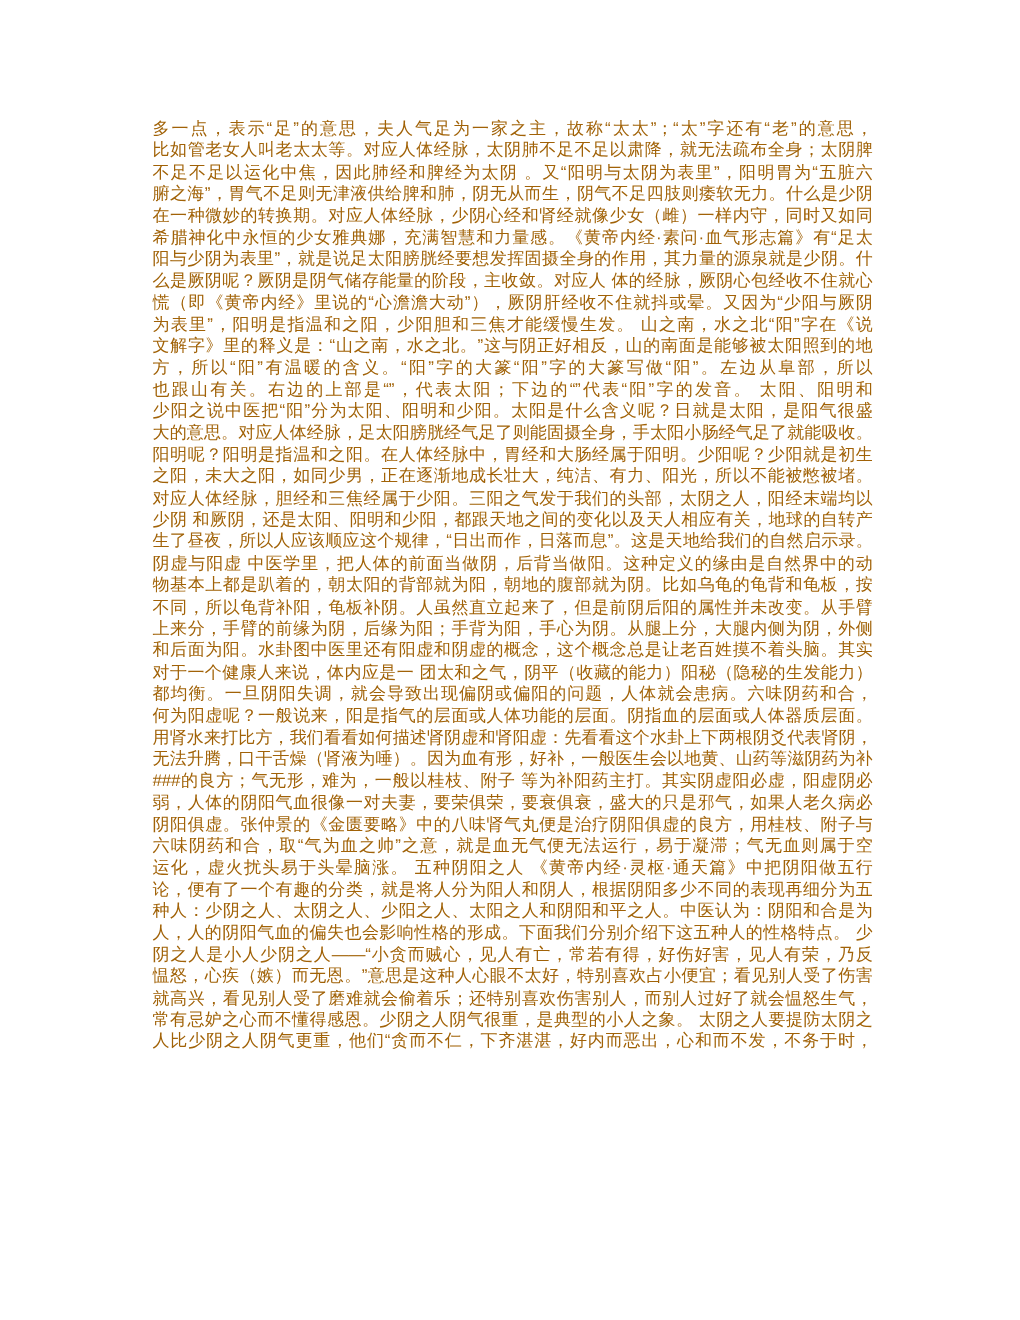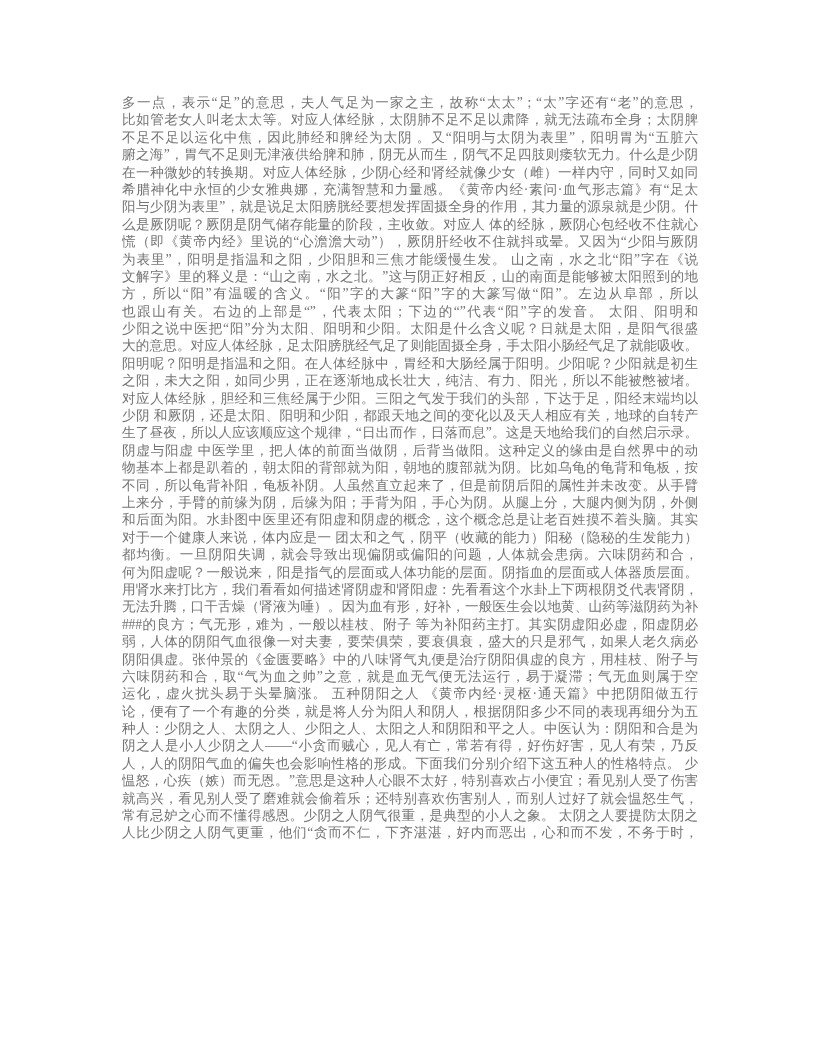--- a/index.html
+++ b/index.html
@@ -2,23 +2,23 @@
 <html><head>
 <meta charset="utf-8">
 <style>
   html, body { margin: 0; padding: 0; background: #ffffff; }
   body { width: 816px; height: 1056px; position: relative; overflow: hidden; }
   .page {
     position: absolute;
     left: 122px;
     top: 94px;
     width: 576px;
-    font-family: Liberation Serif, serif;
+    font-family: Liberation Sans, sans-serif;
     font-size: 13.6px;
-    color: #737373;
+    color: #a16207;
   }
   .line {
     display: block;
     height: 17.4px;
     line-height: 17.4px;
     white-space: nowrap;
     text-align: justify;
     text-align-last: justify;
     overflow: hidden;
     letter-spacing: -0.2px;
@@ -38,40 +38,40 @@
   <span class="line">么是厥阴呢？厥阴是阴气储存能量的阶段，主收敛。对应人 体的经脉，厥阴心包经收不住就心</span>
   <span class="line">慌（即《黄帝内经》里说的“心澹澹大动”），厥阴肝经收不住就抖或晕。又因为“少阳与厥阴</span>
   <span class="line">为表里”，阳明是指温和之阳，少阳胆和三焦才能缓慢生发。 山之南，水之北“阳”字在《说</span>
   <span class="line">文解字》里的释义是：“山之南，水之北。”这与阴正好相反，山的南面是能够被太阳照到的地</span>
   <span class="line">方，所以“阳”有温暖的含义。“阳”字的大篆“阳”字的大篆写做“阳”。左边从阜部，所以</span>
   <span class="line">也跟山有关。右边的上部是“”，代表太阳；下边的“”代表“阳”字的发音。 太阳、阳明和</span>
   <span class="line">少阳之说中医把“阳”分为太阳、阳明和少阳。太阳是什么含义呢？日就是太阳，是阳气很盛</span>
   <span class="line">大的意思。对应人体经脉，足太阳膀胱经气足了则能固摄全身，手太阳小肠经气足了就能吸收。</span>
   <span class="line">阳明呢？阳明是指温和之阳。在人体经脉中，胃经和大肠经属于阳明。少阳呢？少阳就是初生</span>
   <span class="line">之阳，未大之阳，如同少男，正在逐渐地成长壮大，纯洁、有力、阳光，所以不能被憋被堵。</span>
-  <span class="line">对应人体经脉，胆经和三焦经属于少阳。三阳之气发于我们的头部，下达于足，阳经末端均以</span>
+  <span class="line">对应人体经脉，胆经和三焦经属于少阳。三阳之气发于我们的头部，太阴之人，阳经末端均以</span>
   <span class="line">少阴 和厥阴，还是太阳、阳明和少阳，都跟天地之间的变化以及天人相应有关，地球的自转产</span>
   <span class="line">生了昼夜，所以人应该顺应这个规律，“日出而作，日落而息”。这是天地给我们的自然启示录。</span>
   <span class="line">阴虚与阳虚 中医学里，把人体的前面当做阴，后背当做阳。这种定义的缘由是自然界中的动</span>
   <span class="line">物基本上都是趴着的，朝太阳的背部就为阳，朝地的腹部就为阴。比如乌龟的龟背和龟板，按</span>
   <span class="line">不同，所以龟背补阳，龟板补阴。人虽然直立起来了，但是前阴后阳的属性并未改变。从手臂</span>
   <span class="line">上来分，手臂的前缘为阴，后缘为阳；手背为阳，手心为阴。从腿上分，大腿内侧为阴，外侧</span>
   <span class="line">和后面为阳。水卦图中医里还有阳虚和阴虚的概念，这个概念总是让老百姓摸不着头脑。其实</span>
   <span class="line">对于一个健康人来说，体内应是一 团太和之气，阴平（收藏的能力）阳秘（隐秘的生发能力）</span>
   <span class="line">都均衡。一旦阴阳失调，就会导致出现偏阴或偏阳的问题，人体就会患病。六味阴药和合，</span>
   <span class="line">何为阳虚呢？一般说来，阳是指气的层面或人体功能的层面。阴指血的层面或人体器质层面。</span>
   <span class="line">用肾水来打比方，我们看看如何描述肾阴虚和肾阳虚：先看看这个水卦上下两根阴爻代表肾阴，</span>
   <span class="line">无法升腾，口干舌燥（肾液为唾）。因为血有形，好补，一般医生会以地黄、山药等滋阴药为补</span>
   <span class="line">###的良方；气无形，难为，一般以桂枝、附子 等为补阳药主打。其实阴虚阳必虚，阳虚阴必</span>
   <span class="line">弱，人体的阴阳气血很像一对夫妻，要荣俱荣，要衰俱衰，盛大的只是邪气，如果人老久病必</span>
   <span class="line">阴阳俱虚。张仲景的《金匮要略》中的八味肾气丸便是治疗阴阳俱虚的良方，用桂枝、附子与</span>
   <span class="line">六味阴药和合，取“气为血之帅”之意，就是血无气便无法运行，易于凝滞；气无血则属于空</span>
   <span class="line">运化，虚火扰头易于头晕脑涨。 五种阴阳之人 《黄帝内经·灵枢·通天篇》中把阴阳做五行</span>
   <span class="line">论，便有了一个有趣的分类，就是将人分为阳人和阴人，根据阴阳多少不同的表现再细分为五</span>
   <span class="line">种人：少阴之人、太阴之人、少阳之人、太阳之人和阴阳和平之人。中医认为：阴阳和合是为</span>
+  <span class="line">人，人的阴阳气血的偏失也会影响性格的形成。下面我们分别介绍下这五种人的性格特点。 少</span>
   <span class="line">阴之人是小人少阴之人——“小贪而贼心，见人有亡，常若有得，好伤好害，见人有荣，乃反</span>
-  <span class="line">人，人的阴阳气血的偏失也会影响性格的形成。下面我们分别介绍下这五种人的性格特点。 少</span>
   <span class="line">愠怒，心疾（嫉）而无恩。”意思是这种人心眼不太好，特别喜欢占小便宜；看见别人受了伤害</span>
   <span class="line">就高兴，看见别人受了磨难就会偷着乐；还特别喜欢伤害别人，而别人过好了就会愠怒生气，</span>
   <span class="line">常有忌妒之心而不懂得感恩。少阴之人阴气很重，是典型的小人之象。 太阴之人要提防太阴之</span>
   <span class="line">人比少阴之人阴气更重，他们“贪而不仁，下齐湛湛，好内而恶出，心和而不发，不务于时，</span>
   <span class="line"></span>
 </div>
 
 </body></html>

